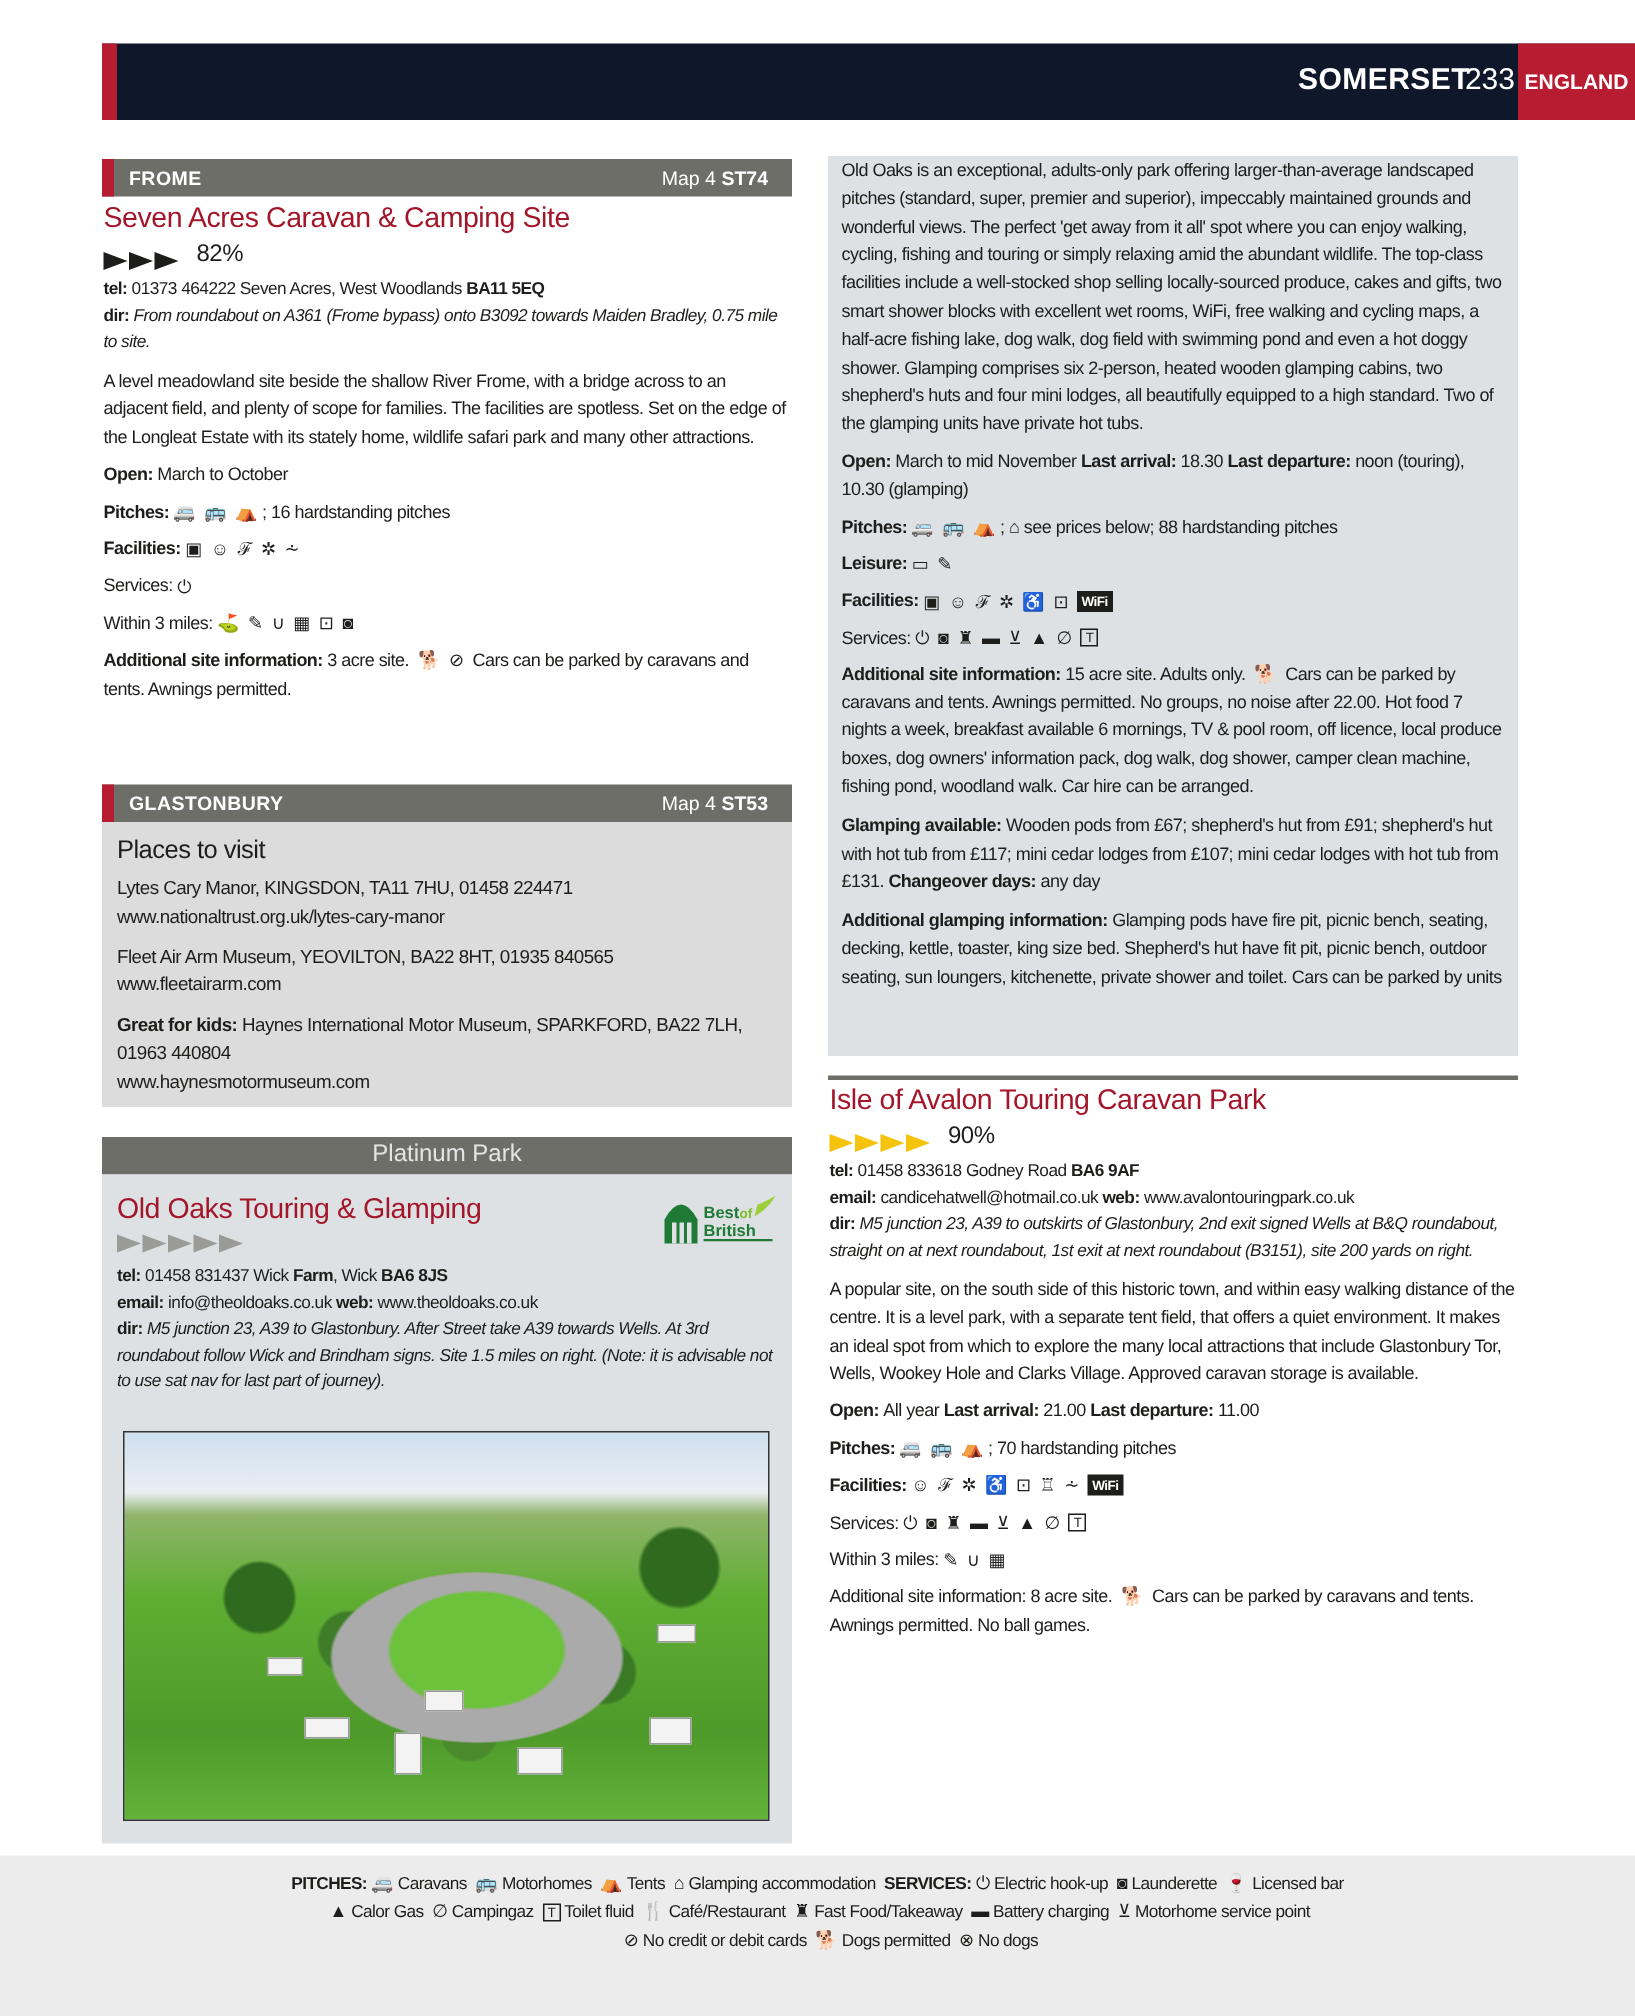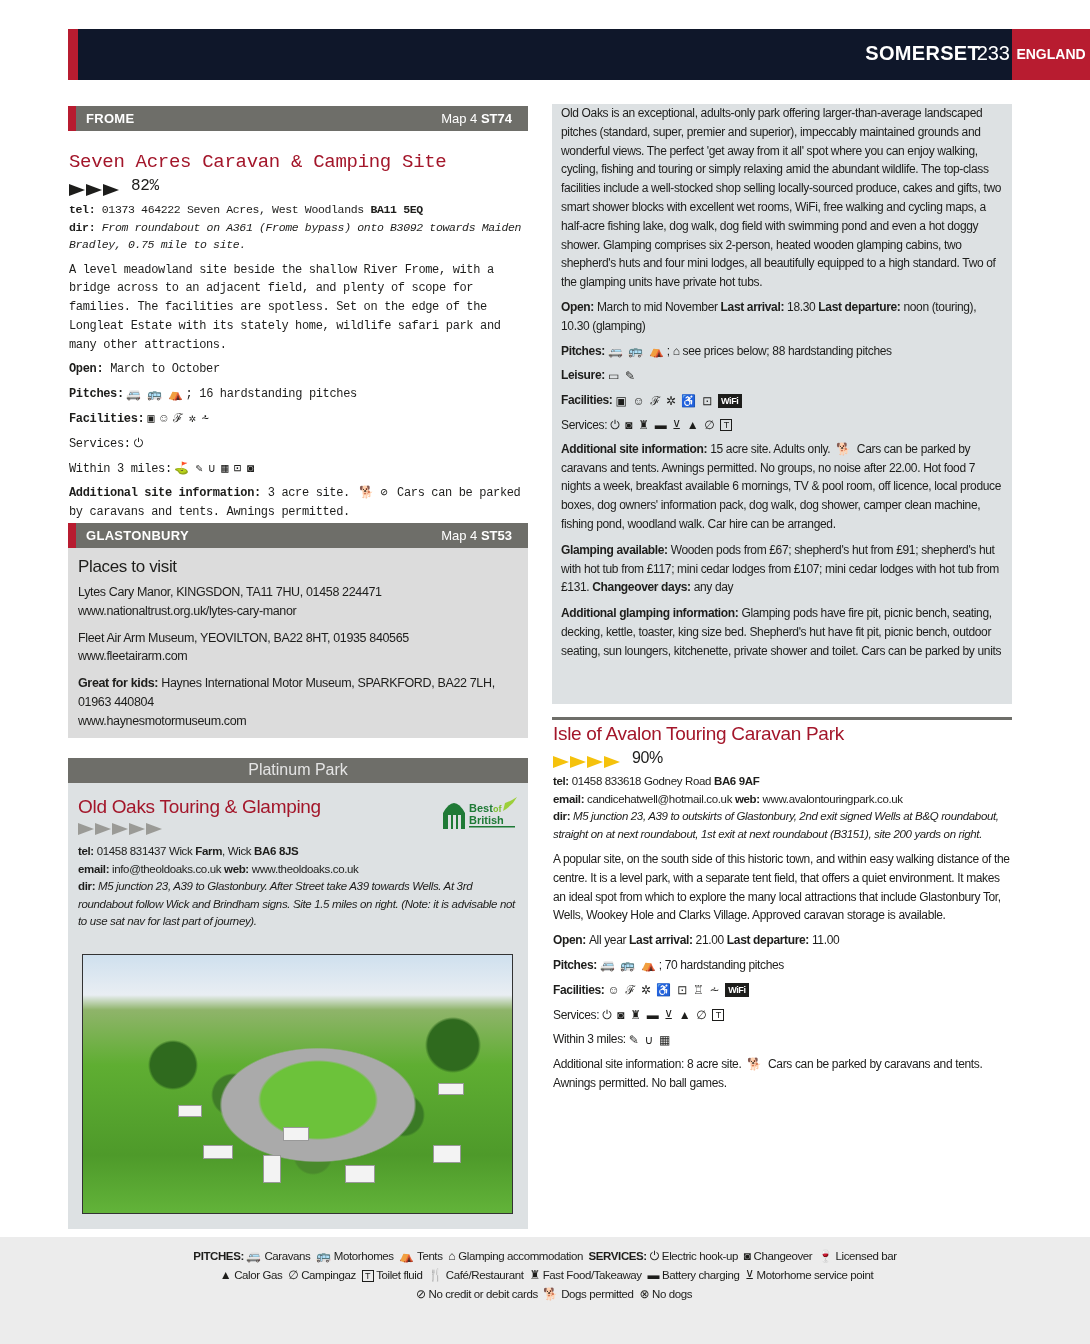--- a/index.html
+++ b/index.html
@@ -70,21 +70,21 @@
   <span class="pageno">233</span>
   <div class="country">ENGLAND</div>
 </div>
 
 <div class="secbar" style="left:68px; top:106px; width:460px;">
   <div class="red"></div>
   <span class="town">FROME</span>
   <span class="map"><span>Map 4</span> <b>ST74</b></span>
 </div>
 
-<div class="col" style="left:69px; top:150px; width:460px;font-family:Liberation Mono, monospace;">
+<div class="col" style="left:69px; top:134px; width:460px;">
   <div class="title">Seven Acres Caravan &amp; Camping Site</div>
   <div class="rating">
     <span class="arrows">
         <i class="arr"></i>
         <i class="arr"></i>
         <i class="arr"></i>
       </span>
     <span>82%</span>
   </div>
   <div class="contact">
@@ -286,21 +286,21 @@
   <div class="line" style="display:block"><span>Additional site information:</span> <span>8 acre site.</span> <span class="ic">🐕</span> <span>Cars can be parked by caravans and tents. Awnings permitted. No ball games.</span></div>
 </div>
 
 <div class="footer">
   <div class="legend" style="top:10px;">
     <b>PITCHES:</b><span class="ic">🚐</span><span>Caravans</span>
     <span class="ic">🚌</span><span>Motorhomes</span>
     <span class="ic">⛺</span><span>Tents</span>
     <span class="ic">⌂</span><span>Glamping accommodation</span>
     &nbsp;<b>SERVICES:</b><span class="ic">⏻</span><span>Electric hook-up</span>
-    <span class="ic">◙</span><span>Changeover</span>
+    <span class="ic">◙</span><span>Launderette</span>
     <span class="ic">🍷</span><span>Licensed bar</span>
   </div>
   <div class="legend" style="top:29px;">
     <span class="ic">▲</span><span>Calor Gas</span>
     <span class="ic">∅</span><span>Campingaz</span>
     <span class="tbox">T</span> <span>Toilet fluid</span>
     <span class="ic">🍴</span><span>Café/Restaurant</span>
     <span class="ic">♜</span><span>Fast Food/Takeaway</span>
     <span class="ic">▬</span><span>Battery charging</span>
     <span class="ic">⊻</span><span>Motorhome service point</span>

